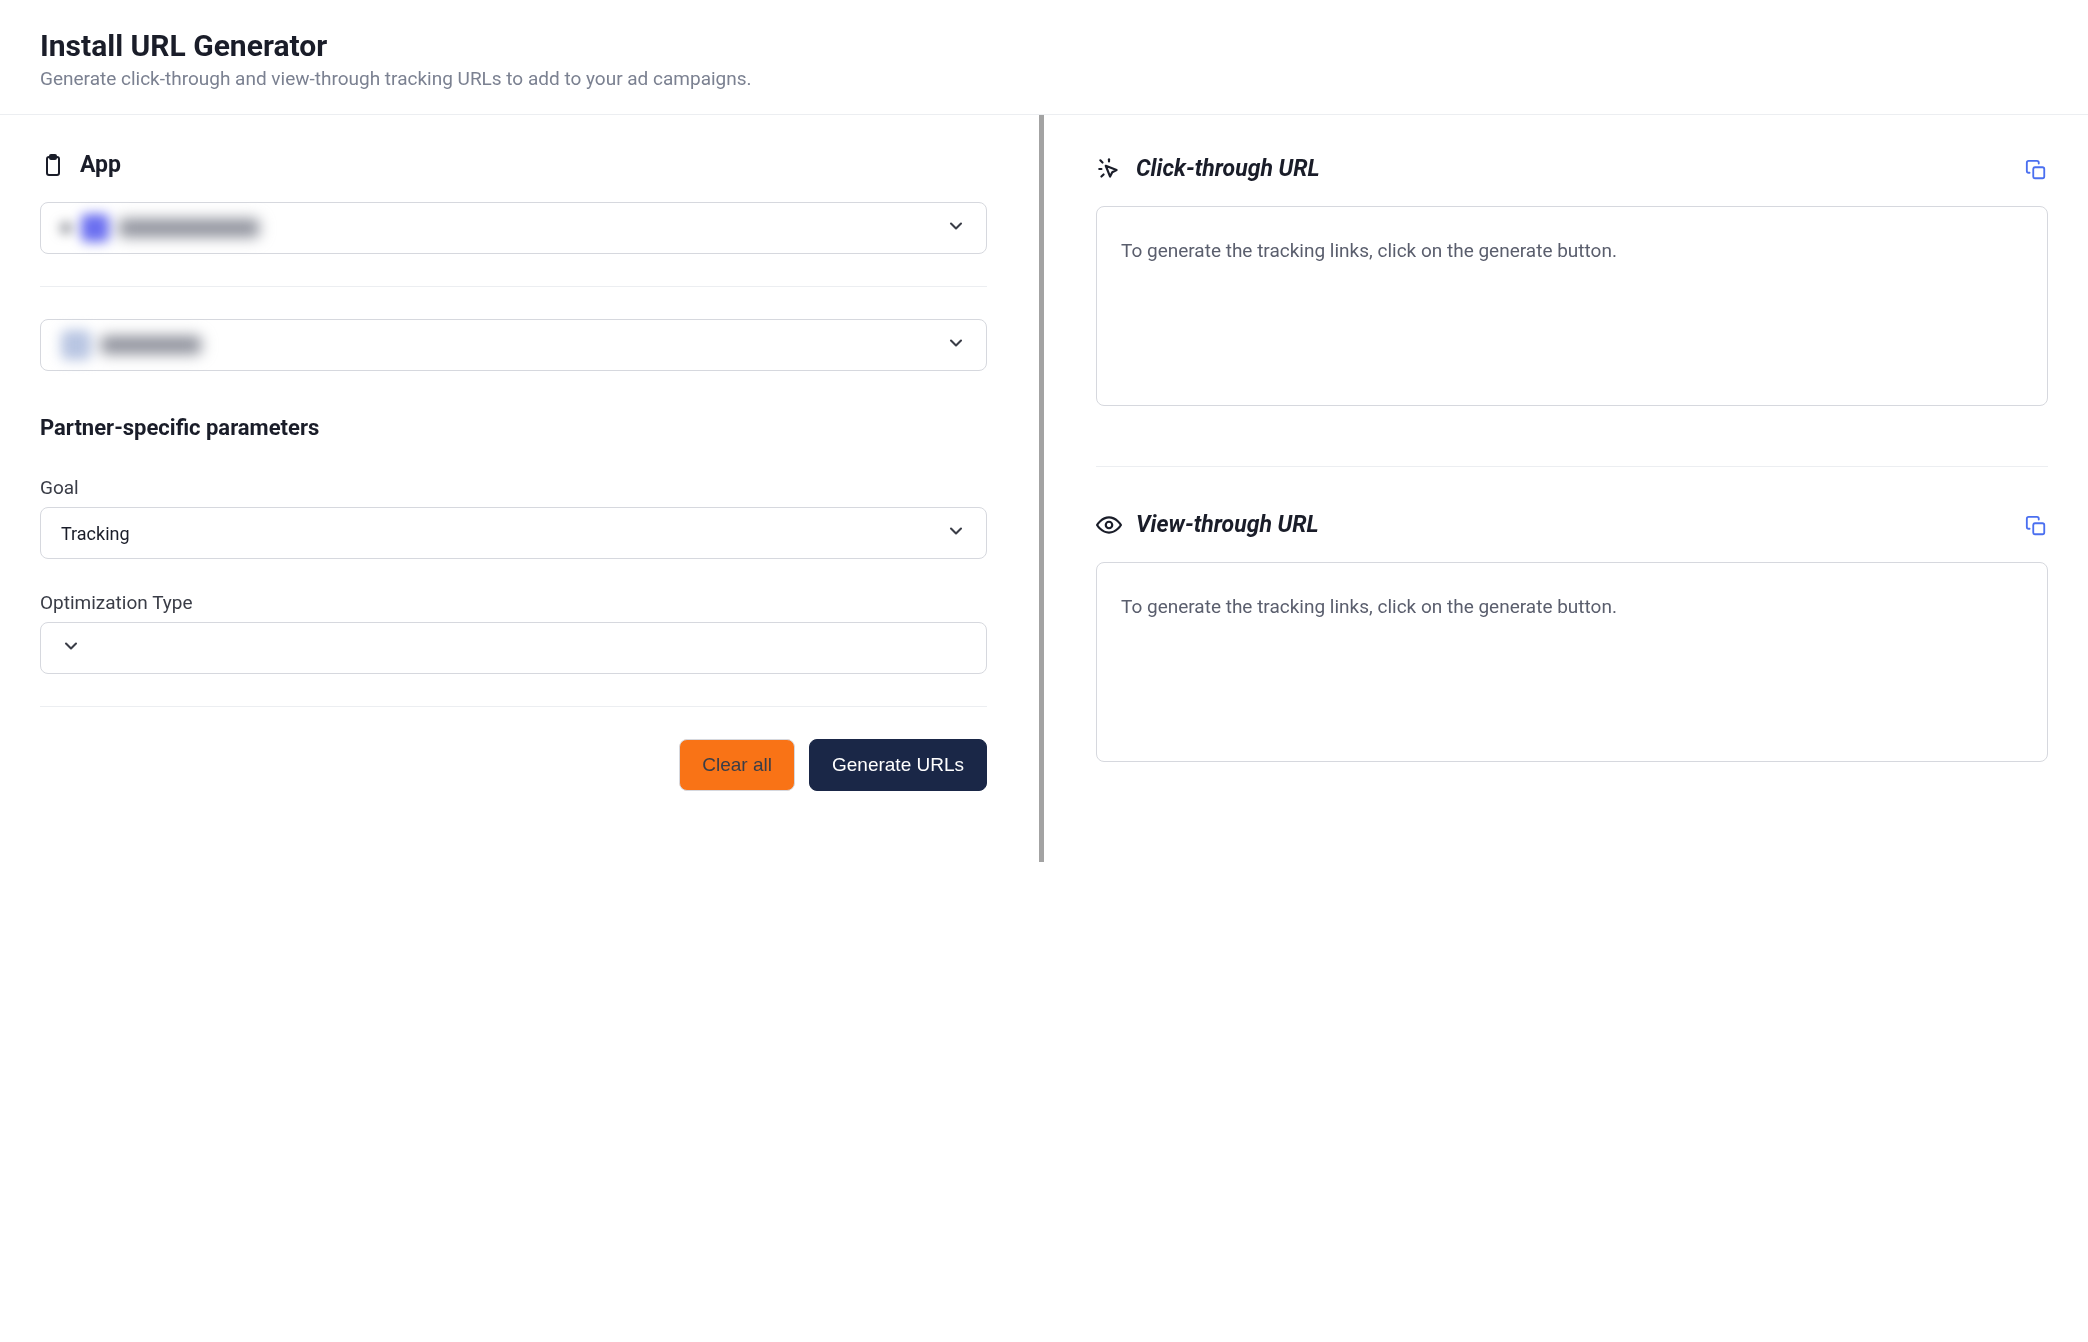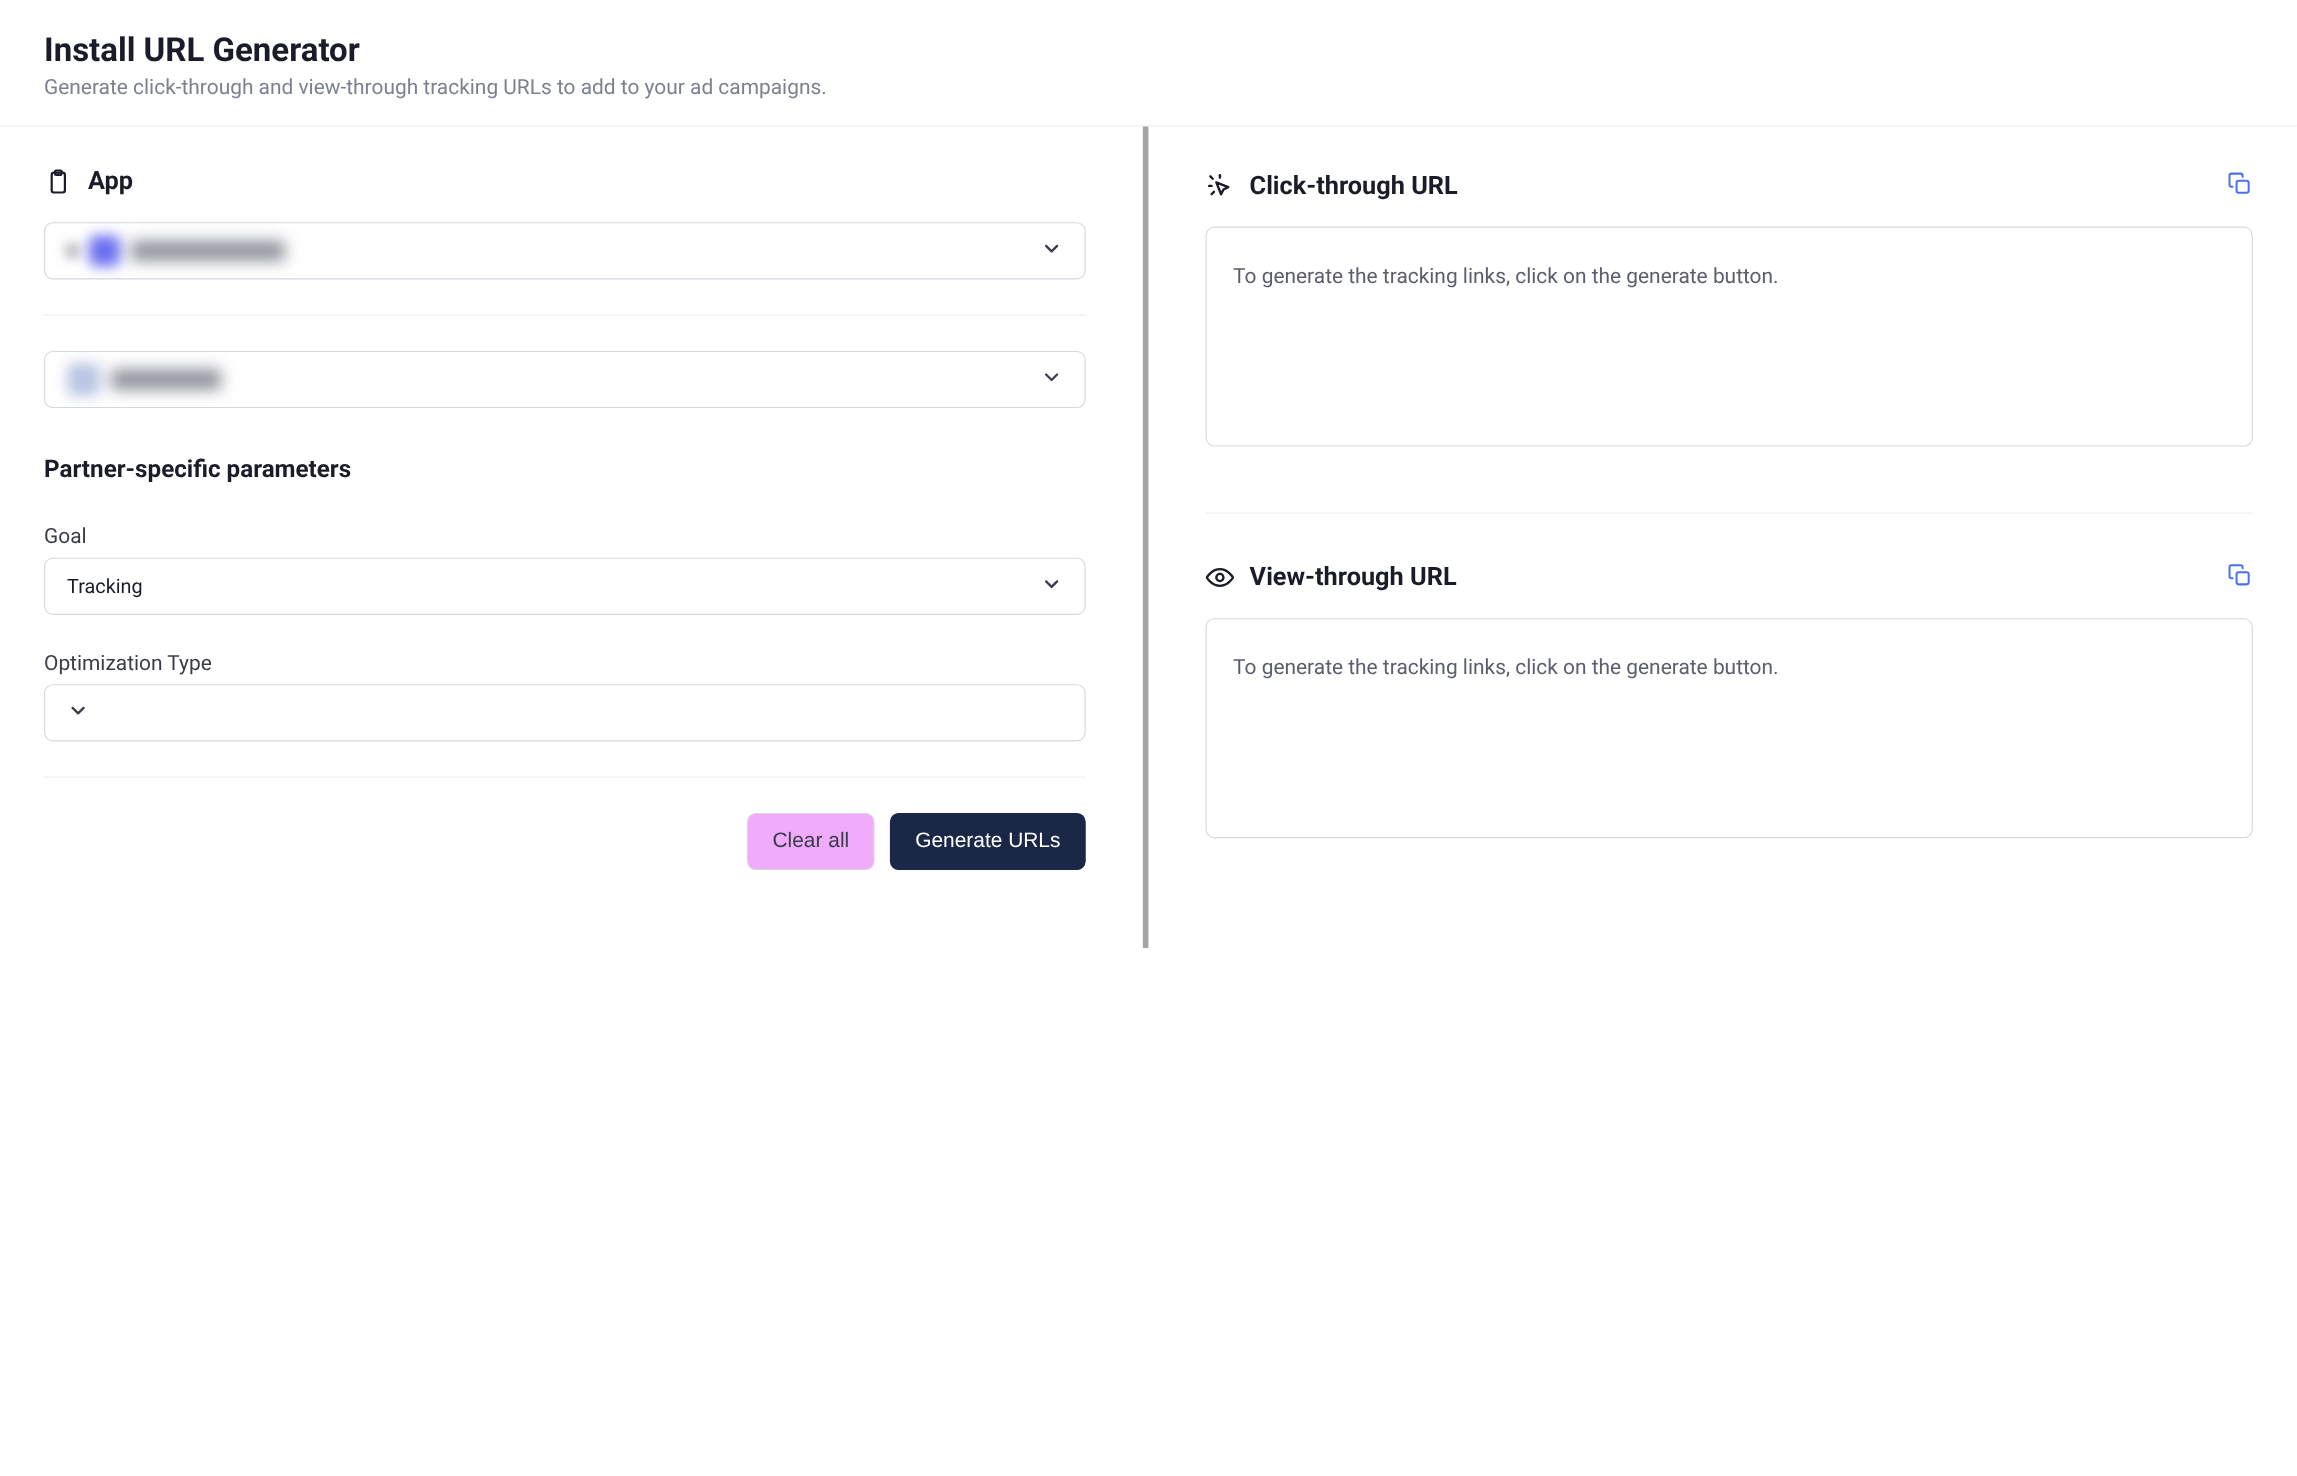--- a/index.html
+++ b/index.html
@@ -53,22 +53,23 @@
       align-items: center;
       justify-content: center;
     }
     .section-header h2 {
       font-size: 23px;
       font-weight: 700;
       color: #1a1d29;
     }
     .section-header-row {
       display: flex;
-      align-items: flex-start;
+      align-items: flex-end;
       justify-content: space-between;
+      font-style: italic;
     }
     .select-box {
       width: 100%;
       border: 1px solid #d6d8de;
       border-radius: 8px;
       height: 52px;
       display: flex;
       align-items: center;
       padding: 0 20px;
       cursor: pointer;
@@ -147,21 +148,21 @@
       border-radius: 8px;
       padding: 0 22px;
       font-size: 19px;
       font-weight: 500;
       cursor: pointer;
       display: flex;
       align-items: center;
       justify-content: center;
     }
     .btn-secondary {
-      background: #f0abfc;
+      background: #f97316;
       border: 1px solid #d6d8de;
       color: #3a3d47;
     }
     .btn-primary {
       background: #1a2747;
       border: 1px solid #1a2747;
       color: #fff;
     }
     .output-box {
       width: 100%;

